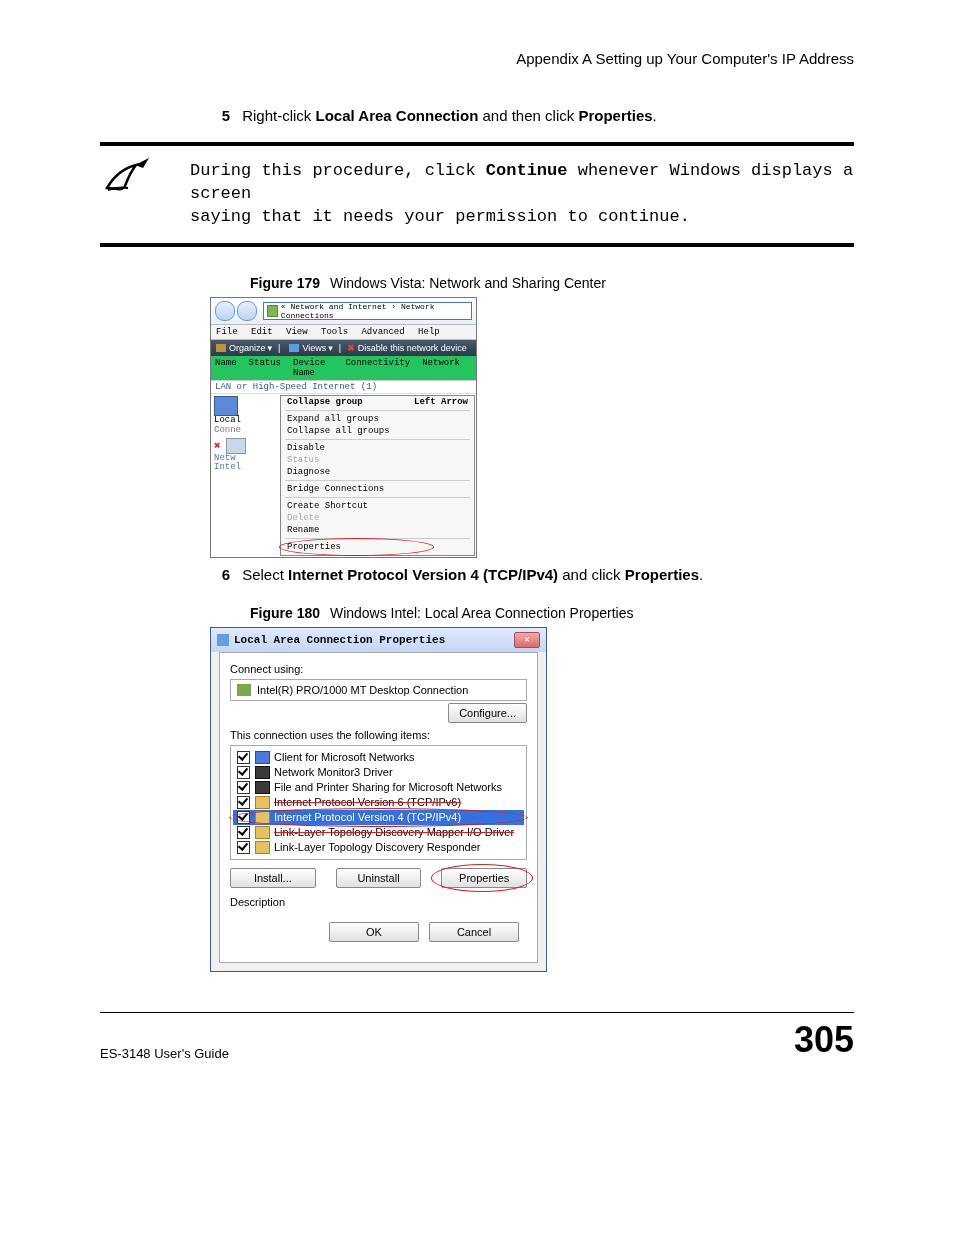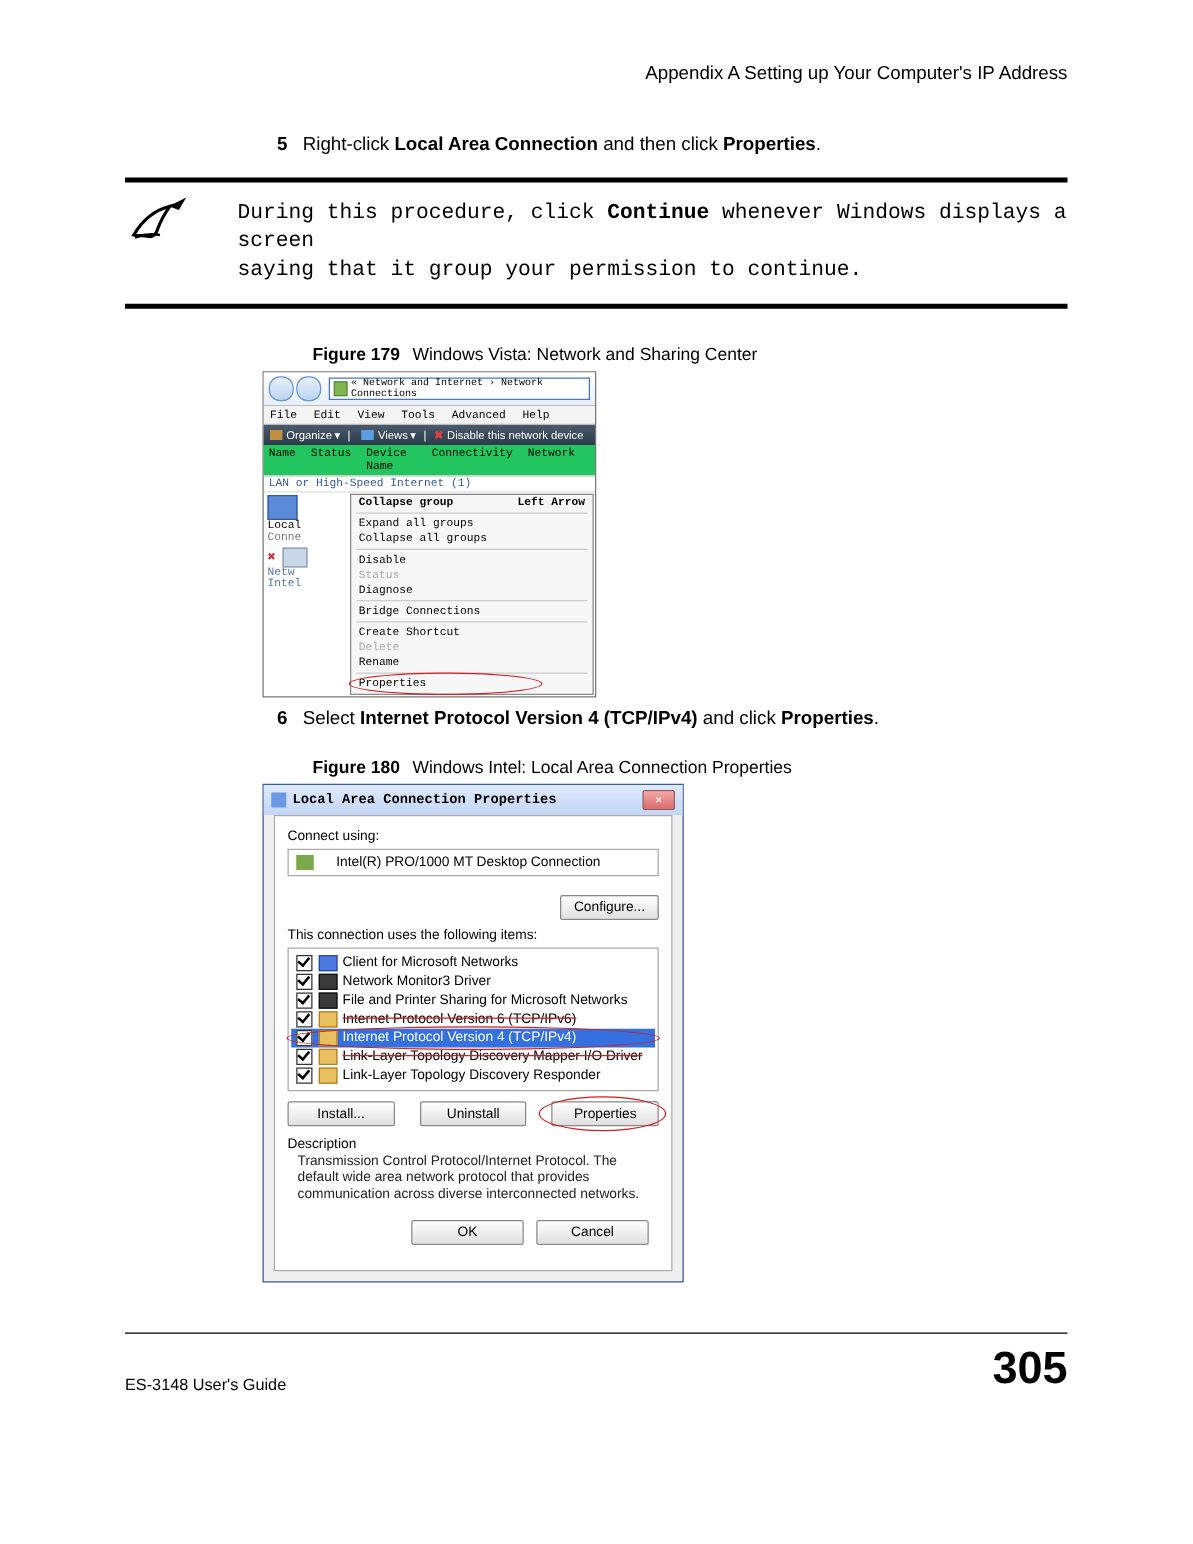--- a/index.html
+++ b/index.html
@@ -178,21 +178,21 @@
     background: #fff; padding: 3px 10px; font-size: 11px;
     border-radius: 2px 2px 0 0;
   }
   .ss2-panel {
     border: 1px solid #aaa; background: #fff; margin: 0 8px 8px 8px;
     padding: 10px;
   }
   .ss2-label { margin-bottom: 4px; }
   .ss2-conn-box {
     border: 1px solid #aaa; padding: 4px 6px;
-    display: flex; align-items: center; margin-bottom: 19px; gap: 12px;
+    display: flex; align-items: center; margin-bottom: 6px;
   }
   .pci-icon {
     width: 14px; height: 12px; background: #7aa84a;
     margin-right: 6px;
   }
   .ss2-btn {
     border: 1px solid #888; background: linear-gradient(#fff,#e0e0e0);
     padding: 3px 10px; font-size: 11px; border-radius: 2px;
     cursor: pointer;
   }
@@ -259,21 +259,21 @@
   <div class="note-bar">
     <div class="note-icon">
       <svg viewBox="0 0 56 40">
         <path d="M5,34 C12,22 22,14 34,11 C30,16 26,24 23,32 C22,34 19,36 16,35 C13,34 10,35 5,34 Z" fill="none" stroke="#000" stroke-width="2.5"></path>
         <path d="M33,11 L47,4 L41,14 Z" fill="#000"></path>
         <path d="M6,36 C14,33 20,33 26,34" fill="none" stroke="#000" stroke-width="2"></path>
       </svg>
     </div>
     <div class="note-text">
       <span>During this procedure, click </span><span class="bold">Continue</span><span> whenever Windows displays a screen</span><br>
-      <span>saying that it group your permission to continue.</span>
+      <span>saying that it needs your permission to continue.</span>
     </div>
   </div>
 
   <div class="fig-caption">
     <span class="bold">Figure 179</span>
     <span>Windows Vista: Network and Sharing Center</span>
   </div>
 
   <div class="screenshot1">
     <div class="ss1-nav">
@@ -437,21 +437,20 @@
           <span>Link-Layer Topology Discovery Responder</span>
         </div>
       </div>
       <div class="ss2-three-btn">
         <span class="ss2-btn">Install...</span>
         <span class="ss2-btn">Uninstall</span>
         <span class="ss2-btn">Properties</span>
         <span class="red-oval-prop"></span>
       </div>
       <div class="desc-title">Description</div>
-      <div class="desc-text">Transmission Control Protocol/Internet Protocol. The default wide area network protocol that provides communication across diverse interconnected networks.</div>
       <div class="ss2-footer">
         <span class="ss2-btn">OK</span>
         <span class="ss2-btn">Cancel</span>
       </div>
     </div>
   </div>
 
   <div class="page-footer">
     <span class="guide">ES-3148 User's Guide</span>
     <span class="num">305</span>

